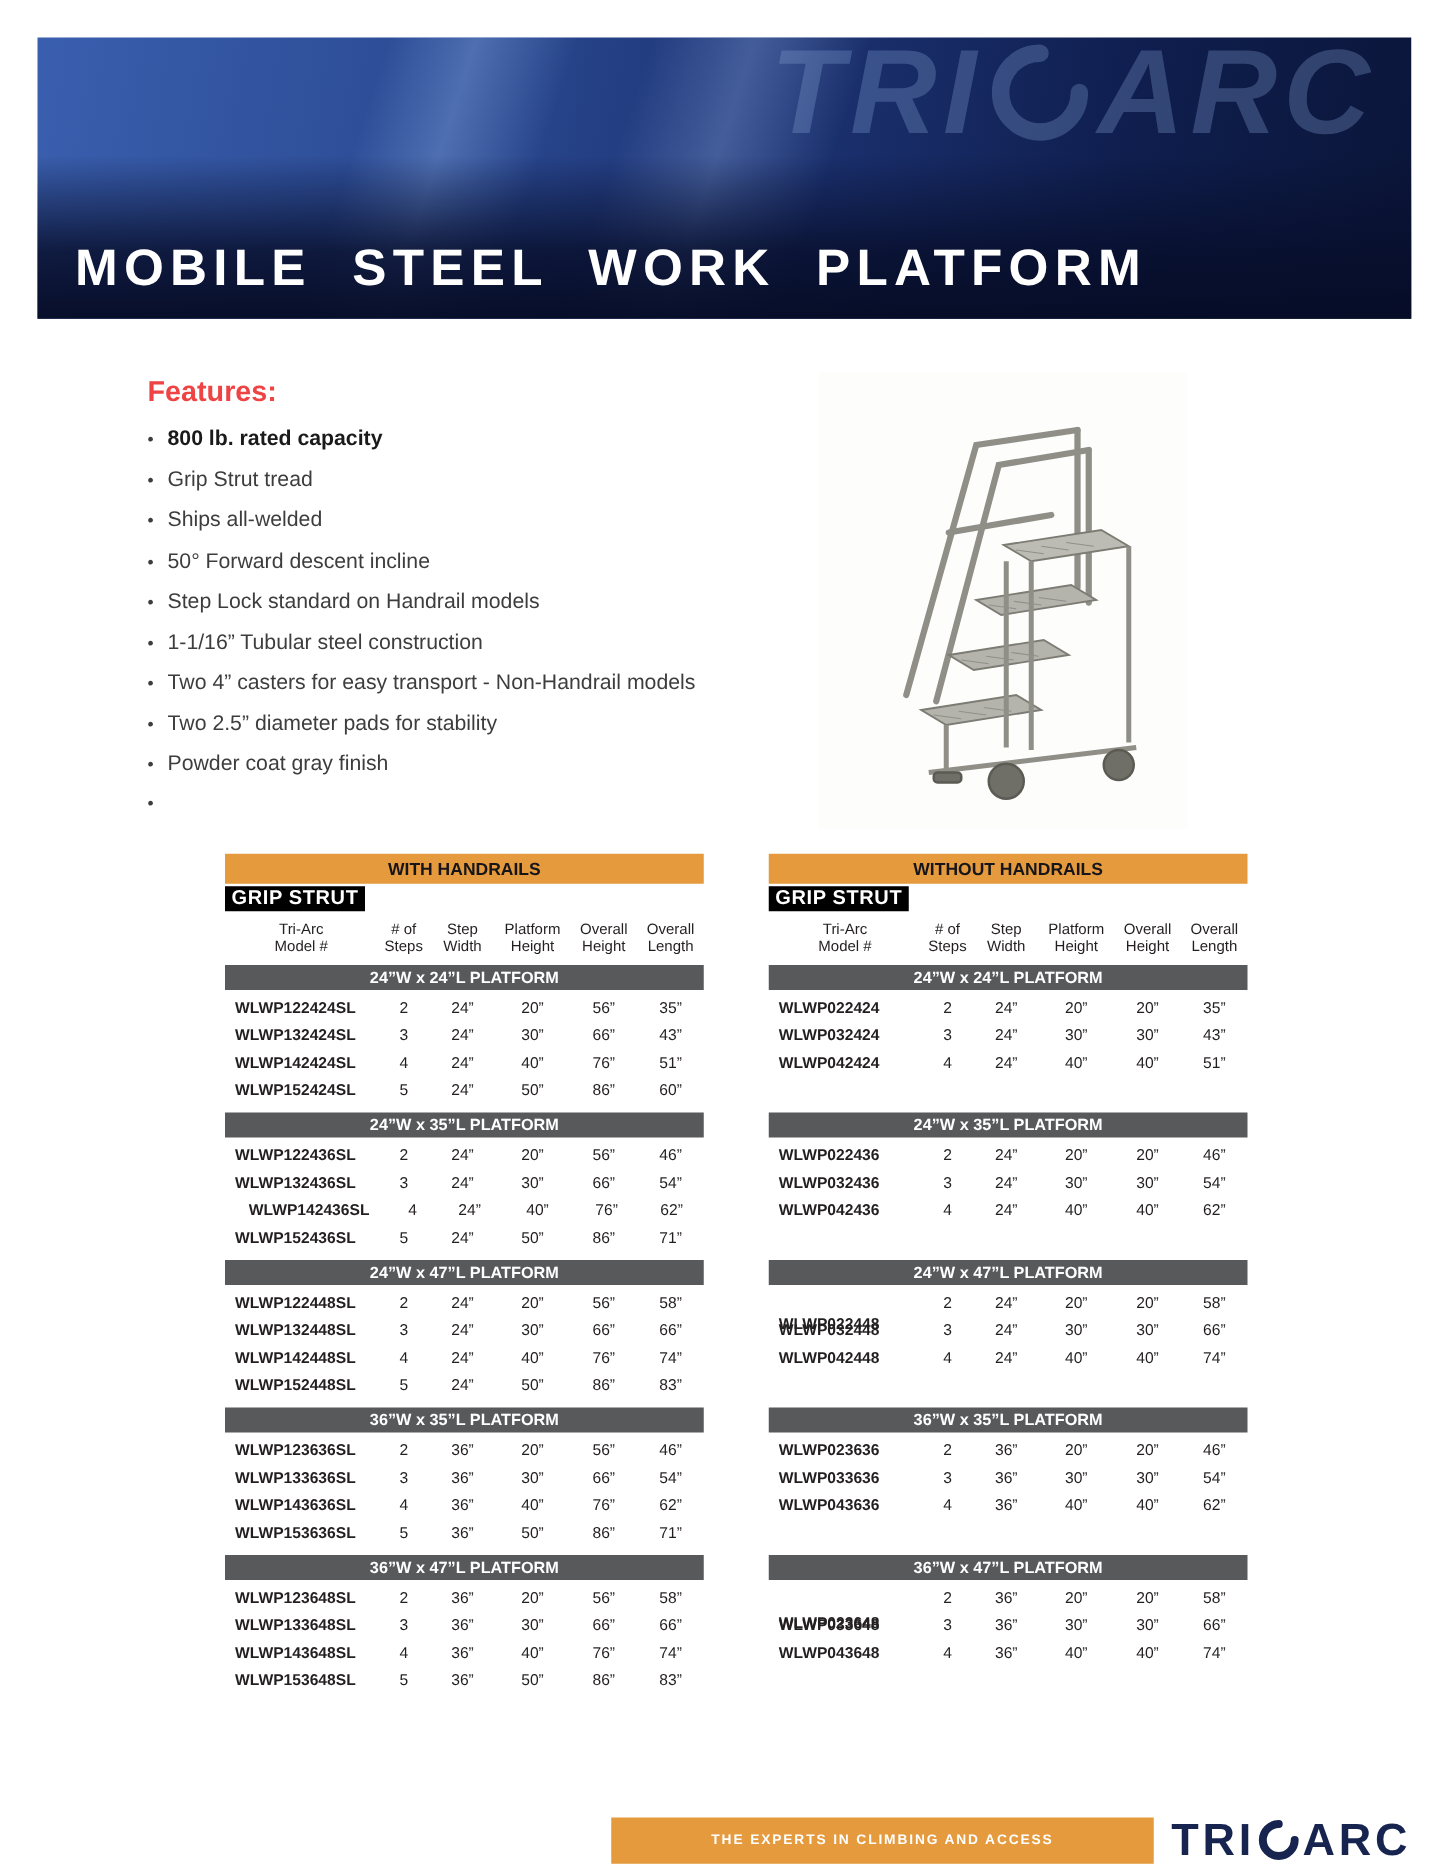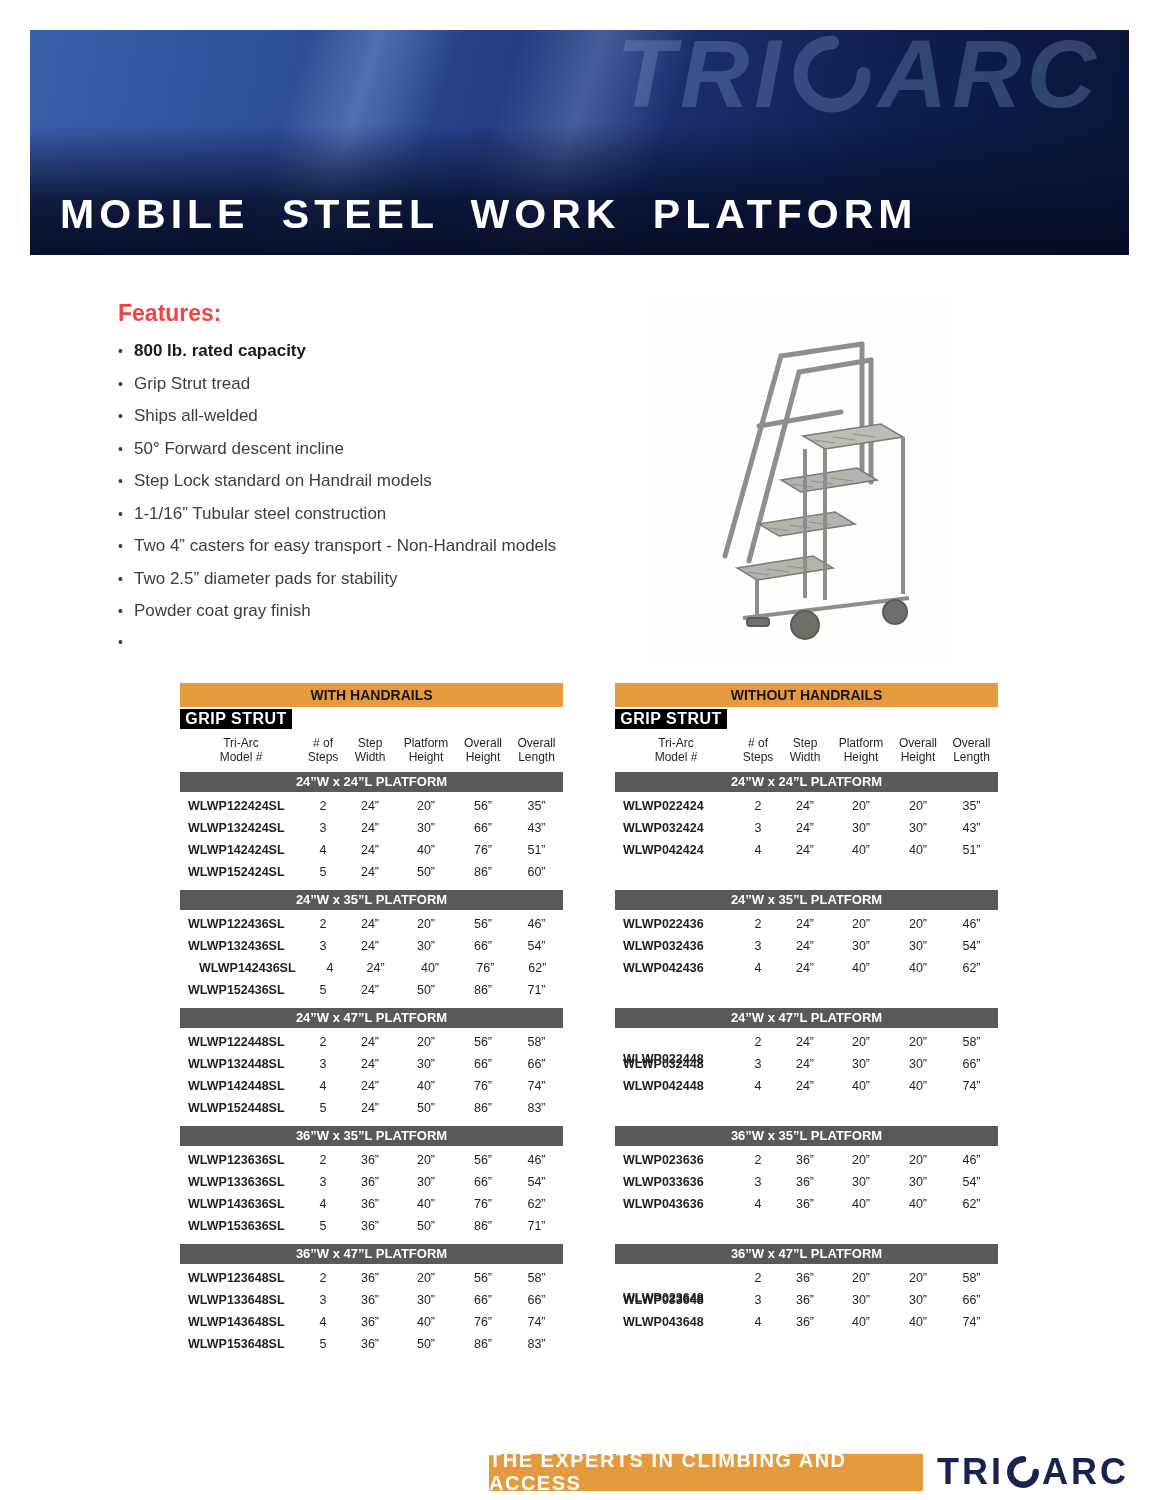--- a/index.html
+++ b/index.html
@@ -61,21 +61,21 @@
   .cell { text-align:center; font-size:12.5px; color:#231f20; }
   .cell.model { text-align:left; padding-left:8px; font-weight:bold; font-size:12.5px; }
 
   
   .footer {
     position:absolute; left:30px; top:1452px; width:1099px; height:40px;
     display:flex; align-items:center; justify-content:flex-end; gap:14px;
   }
   .tagline-bar {
     background:#E49A3D; color:#ffffff; font-weight:bold; letter-spacing:1.5px;
-    font-size:20px; height:37px; width:434px;
+    font-size:11px; height:37px; width:434px;
     display:flex; align-items:center; justify-content:center;
   }
   .footer-logo {
     color:#16244f; font-size:36px; font-weight:bold; letter-spacing:3px;
     display:flex; align-items:center; line-height:1;
   }
   .footer-logo .ring-svg { width:34px; height:34px; margin:0 2px; }
 </style>
 </head>
 <body>

